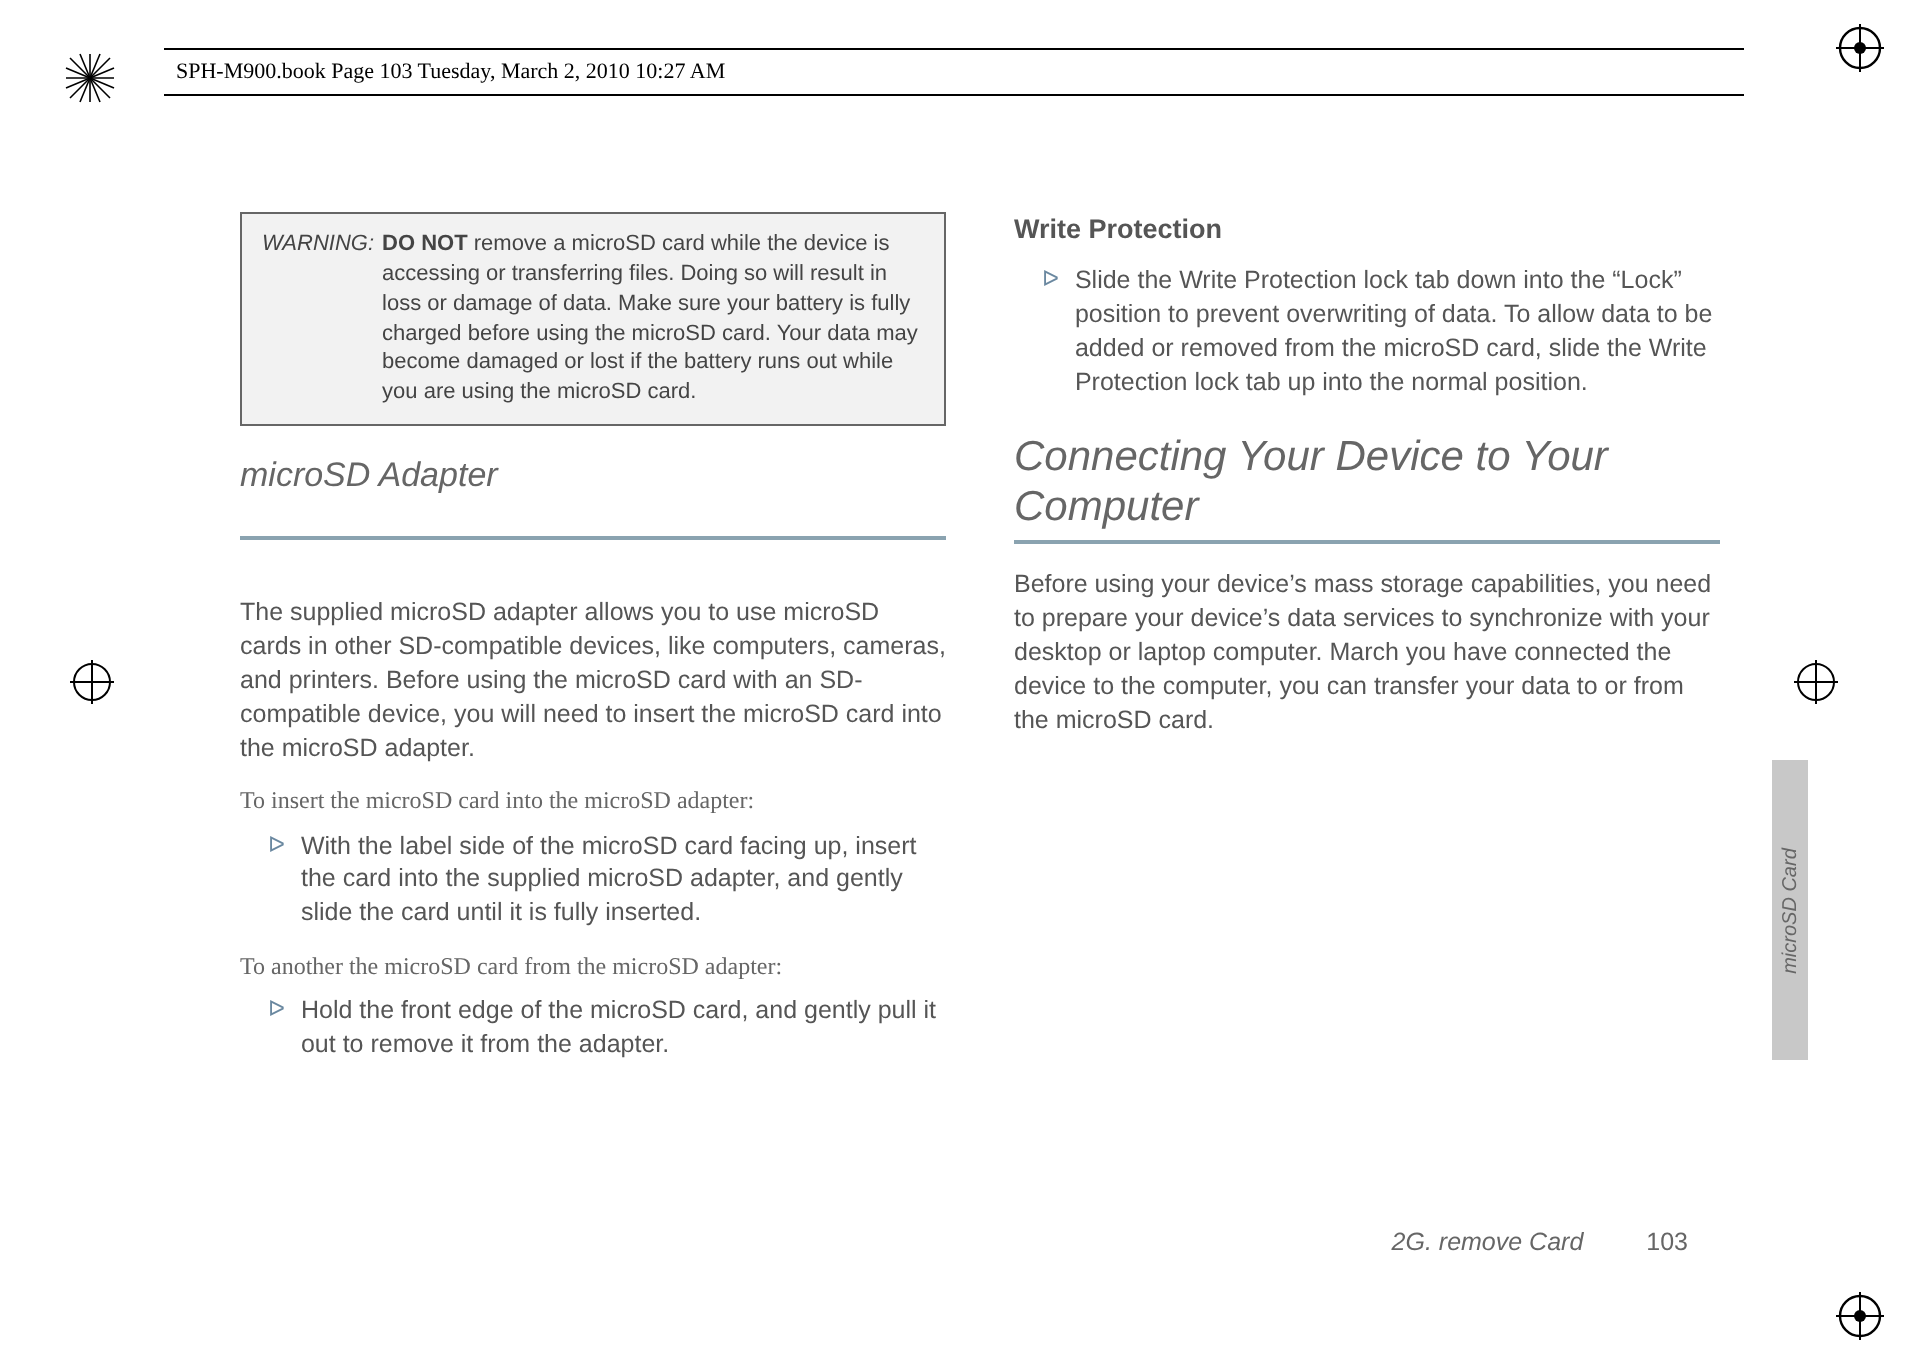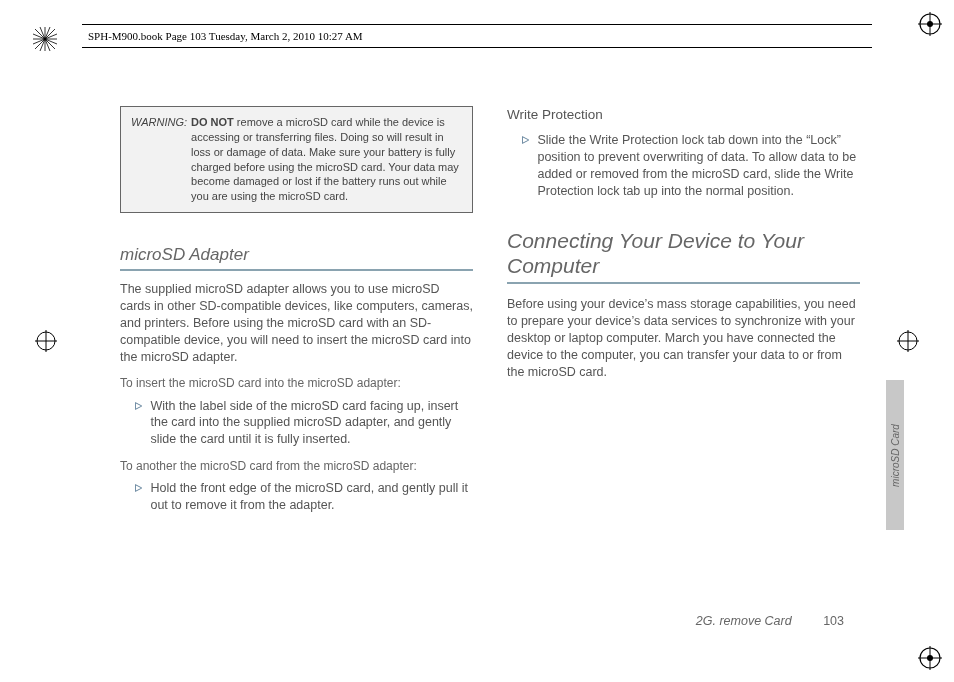--- a/index.html
+++ b/index.html
@@ -53,61 +53,61 @@
 .col { flex: 1 1 0; font-size: 12.5px; line-height: 1.35; color: #555; }
 
 .warning-box {
   border: 1px solid #666;
   background: #f2f2f2;
   padding: 8px 10px;
   font-size: 11px;
   color: #444;
   display: flex;
   gap: 4px;
-  margin-bottom: 31px;
+  margin-bottom: 14px;
 }
 .warning-box .wlabel { font-style: italic; font-weight: normal; white-space: nowrap; }
 .warning-box .wtext { }
 .warning-box .wtext b { font-weight: bold; font-style: normal; }
 
 h3.sub {
   font-style: italic;
   font-weight: normal;
   font-size: 17px;
   color: #666;
   border-bottom: 2px solid #8aa3b0;
-  padding-bottom: 2px;
-  margin-bottom: 10px;
+  padding-bottom: 18px;
+  margin-bottom: 28px;
 }
 h4.mini {
-  font-weight: normal;
+  font-weight: bold;
   font-style: normal;
   font-size: 13.5px;
   color: #555;
   margin-bottom: 8px;
 }
 p.body { margin-bottom: 10px; }
-p.lead { font-size: 12px; color: #666; margin-bottom: 6px; }
+p.lead { font-size: 12px; color: #666; margin-bottom: 6px; font-family: Liberation Serif, serif; }
 .bullet {
   display: flex;
   gap: 8px;
   padding-left: 14px;
   margin-bottom: 10px;
 }
 .bullet .arrow { color: #6a88a0; font-size: 11px; padding-top: 1px; }
 .bullet .btext { flex: 1; }
 
 h2.section {
   font-style: italic;
   font-weight: normal;
   font-size: 21px;
   color: #666;
   border-bottom: 2px solid #8aa3b0;
   padding-bottom: 4px;
-  margin-top: 28px;
+  margin-top: 16px;
   margin-bottom: 12px;
   line-height: 1.2;
 }
 
 .side-tab {
   position: absolute;
   right: 50px;
   top: 380px;
   width: 18px;
   height: 150px;

